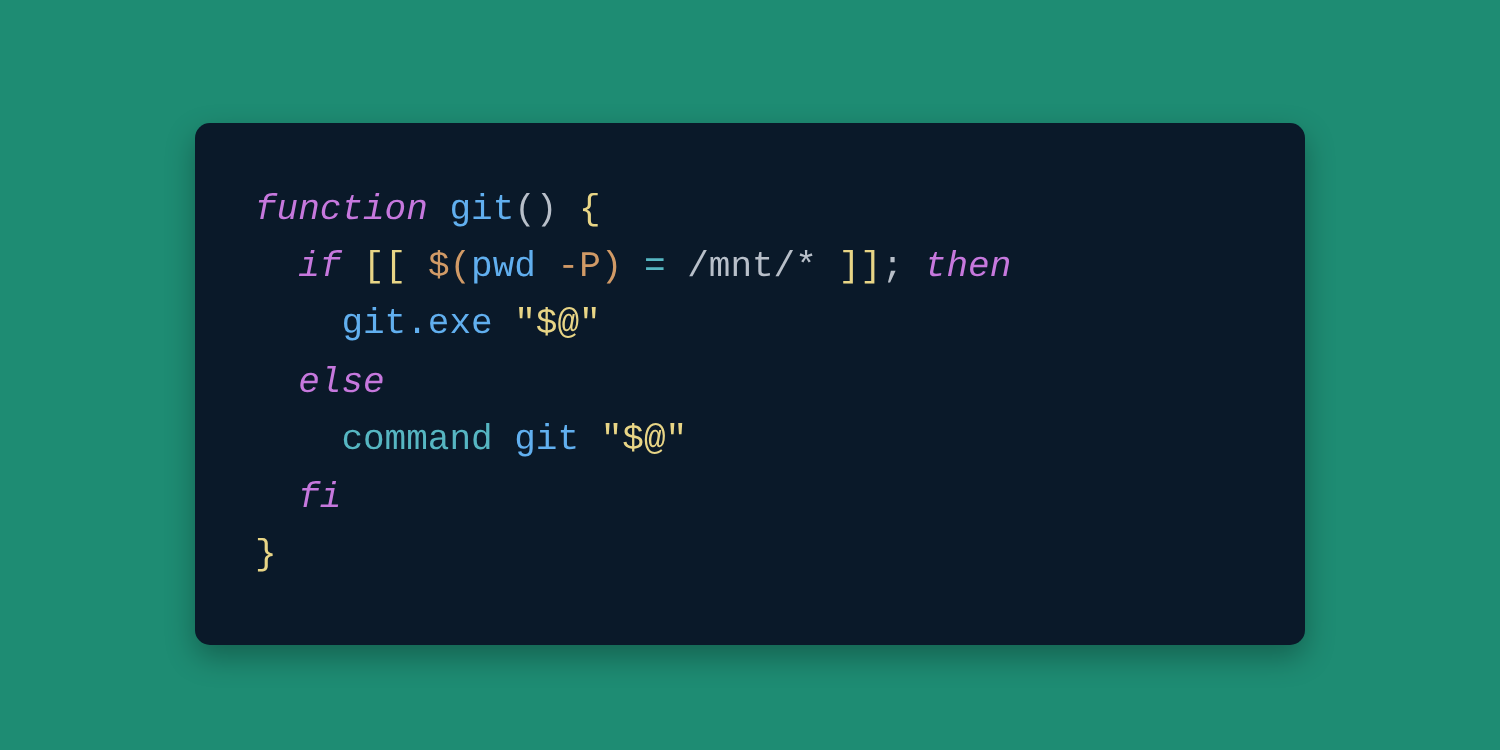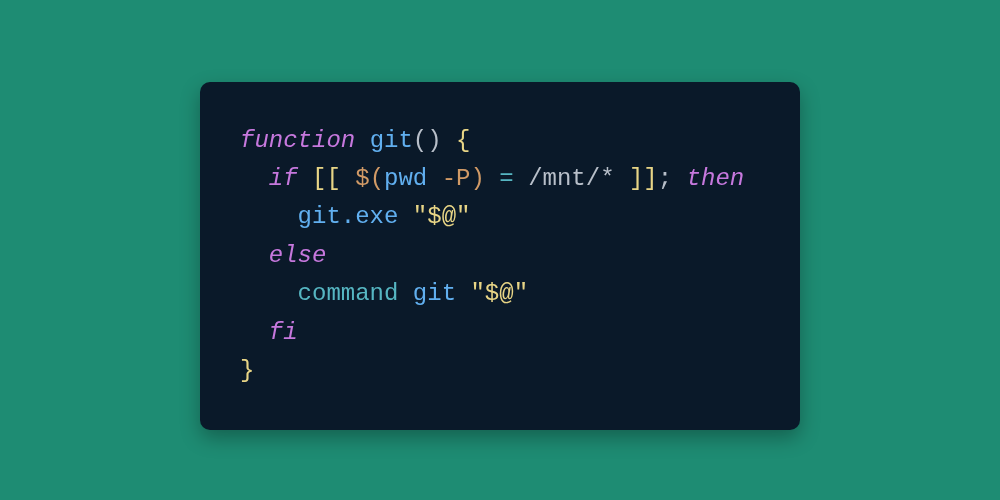--- a/index.html
+++ b/index.html
@@ -9,21 +9,21 @@
     background: #1e8c73;
     display: flex;
     align-items: center;
     justify-content: center;
     overflow: hidden;
   }
   .code-block {
     background: #0a1929;
     border-radius: 10px;
     padding: 40px 50px 40px 40px;
-    width: 600px;
+    width: 740px;
     box-shadow: 0 8px 20px rgba(0,0,0,0.3);
     margin-top: 12px;
   }
   pre {
     font-family: "SF Mono", "Monaco", "Menlo", "Consolas", "Courier New", monospace;
     font-size: 24px;
     line-height: 1.6;
     white-space: pre;
     color: #b8bfc9;
   }

